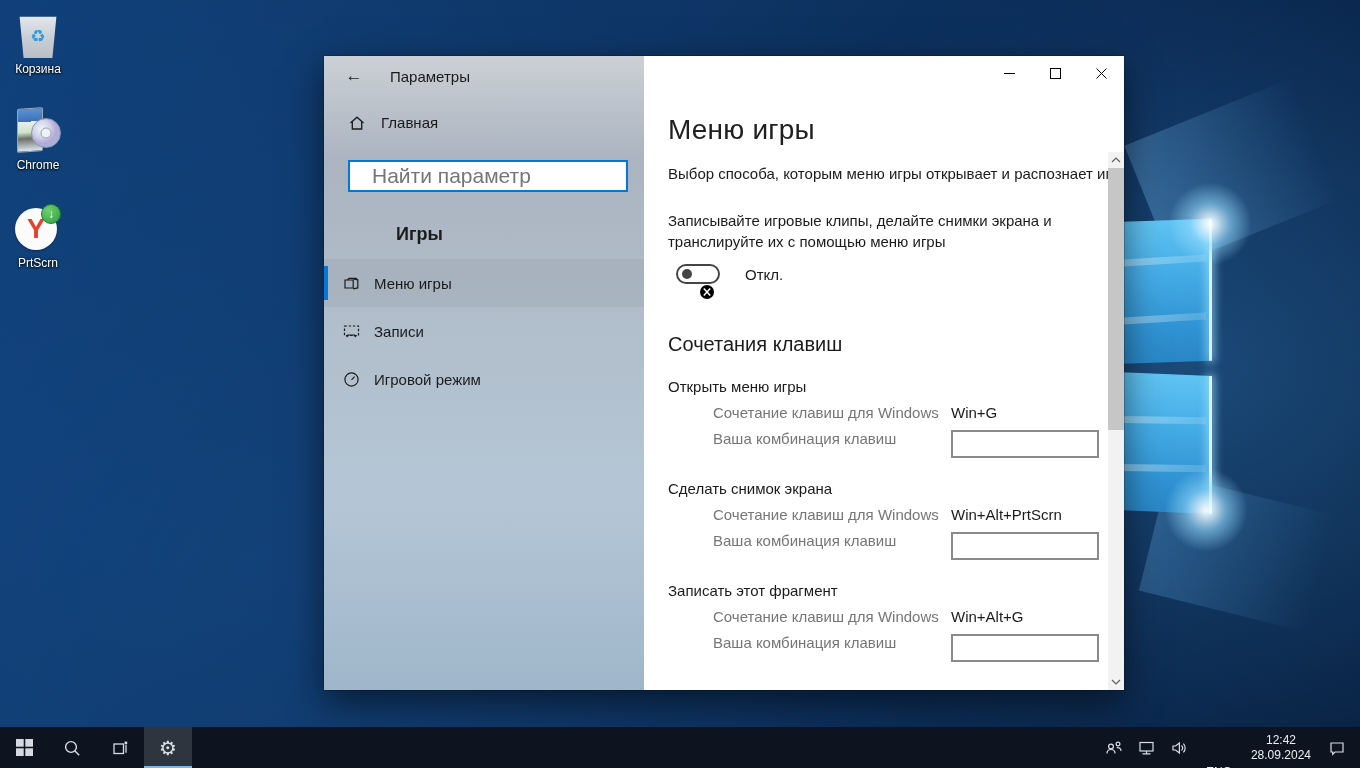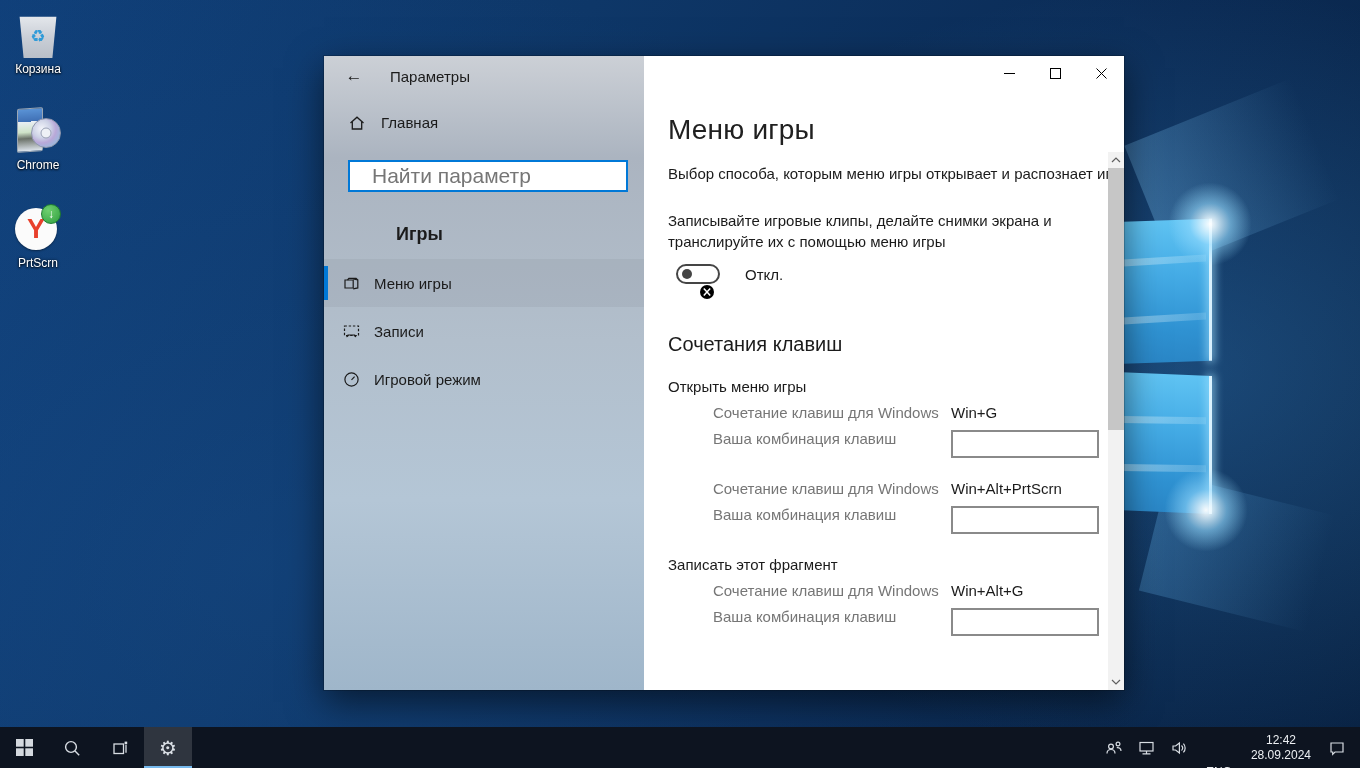--- a/index.html
+++ b/index.html
@@ -253,20 +253,21 @@
           <div class="sc-label">Сочетание клавиш для Windows</div>
           <div class="sc-value">Win+G</div>
         </div>
         <div class="sc-row">
           <div class="sc-label">Ваша комбинация клавиш</div>
           <input class="sc-input" type="text" style="">
         </div>
       </div>
 
       <div class="sc-group">
+        <div class="sc-title">Сделать снимок экрана</div>
         <div class="sc-row">
           <div class="sc-label">Сочетание клавиш для Windows</div>
           <div class="sc-value">Win+Alt+PrtScrn</div>
         </div>
         <div class="sc-row">
           <div class="sc-label">Ваша комбинация клавиш</div>
           <input class="sc-input" type="text" style="">
         </div>
       </div>
 

